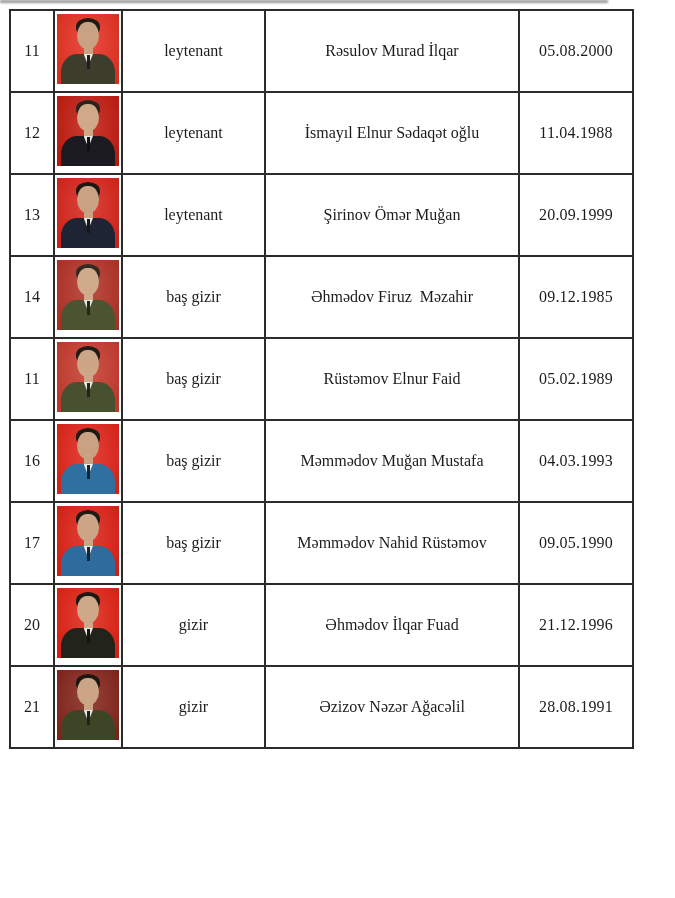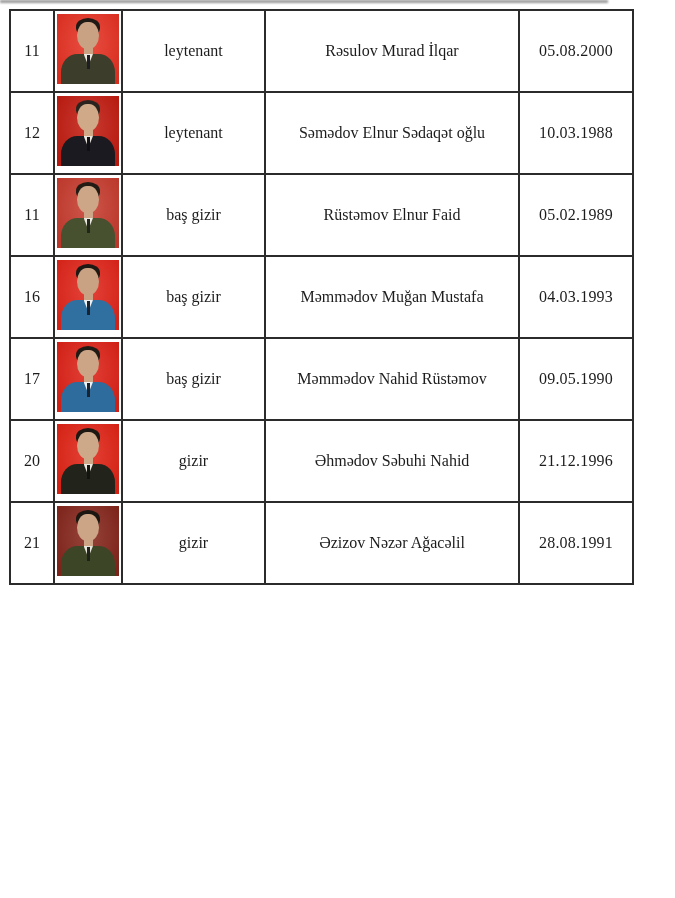--- a/index.html
+++ b/index.html
@@ -117,25 +117,61 @@
           <div class="p-hair" style="background-color: rgb(43, 36, 30);"></div>
           <div class="p-head" style="background-color: rgb(207, 169, 136);"></div>
           <div class="p-neck" style="background-color: rgb(207, 169, 136);"></div>
           <div class="p-body" style="background-color: rgb(26, 26, 32);"></div>
           <div class="p-shirt" style="background-color: rgb(232, 228, 222);"></div>
           <div class="p-tie" style="background-color: rgb(16, 16, 20);"></div>
         </div>
       </div>
     </td>
     <td class="rank">leytenant</td>
-    <td class="name">Səmədov Elnur Sədaqət oğlu</td>
-    <td class="dob">10.03.1988</td>
-  </tr>
-
-
+    <td class="name">İsmayıl Elnur Sədaqət oğlu</td>
+    <td class="dob">11.04.1988</td>
+  </tr>
+
+  <tr class="person-row">
+    <td class="num">13</td>
+    <td class="photo-cell">
+      <div class="photo-frame">
+        <div class="photo" style="background-color: rgb(214, 37, 27);">
+          <div class="p-hair" style="background-color: rgb(29, 24, 18);"></div>
+          <div class="p-head" style="background-color: rgb(201, 161, 131);"></div>
+          <div class="p-neck" style="background-color: rgb(201, 161, 131);"></div>
+          <div class="p-body" style="background-color: rgb(30, 36, 51);"></div>
+          <div class="p-shirt" style="background-color: rgb(233, 229, 223);"></div>
+          <div class="p-tie" style="background-color: rgb(20, 22, 31);"></div>
+        </div>
+      </div>
+    </td>
+    <td class="rank">leytenant</td>
+    <td class="name">Şirinov Ömər Muğan</td>
+    <td class="dob">20.09.1999</td>
+  </tr>
+
+  <tr class="person-row">
+    <td class="num">14</td>
+    <td class="photo-cell">
+      <div class="photo-frame">
+        <div class="photo" style="background-color: rgb(179, 49, 38);">
+          <div class="p-hair" style="background-color: rgb(51, 42, 34);"></div>
+          <div class="p-head" style="background-color: rgb(207, 171, 140);"></div>
+          <div class="p-neck" style="background-color: rgb(207, 171, 140);"></div>
+          <div class="p-body" style="background-color: rgb(74, 84, 49);"></div>
+          <div class="p-shirt" style="background-color: rgb(233, 229, 223);"></div>
+          <div class="p-tie" style="background-color: rgb(35, 38, 26);"></div>
+        </div>
+      </div>
+    </td>
+    <td class="rank">baş gizir</td>
+    <td class="name">Əhmədov Firuz  Məzahir</td>
+    <td class="dob">09.12.1985</td>
+  </tr>
 
   <tr class="person-row">
     <td class="num">11</td>
     <td class="photo-cell">
       <div class="photo-frame">
         <div class="photo" style="background-color: rgb(198, 58, 45);">
           <div class="p-hair" style="background-color: rgb(34, 28, 21);"></div>
           <div class="p-head" style="background-color: rgb(205, 166, 135);"></div>
           <div class="p-neck" style="background-color: rgb(205, 166, 135);"></div>
           <div class="p-body" style="background-color: rgb(71, 81, 48);"></div>
@@ -197,21 +233,21 @@
           <div class="p-hair" style="background-color: rgb(30, 24, 18);"></div>
           <div class="p-head" style="background-color: rgb(205, 168, 137);"></div>
           <div class="p-neck" style="background-color: rgb(205, 168, 137);"></div>
           <div class="p-body" style="background-color: rgb(34, 36, 27);"></div>
           <div class="p-shirt" style="background-color: rgb(234, 230, 224);"></div>
           <div class="p-tie" style="background-color: rgb(18, 20, 16);"></div>
         </div>
       </div>
     </td>
     <td class="rank">gizir</td>
-    <td class="name">Əhmədov Səbuhi Nahid</td>
+    <td class="name">Əhmədov İlqar Fuad</td>
     <td class="dob">21.12.1996</td>
   </tr>
 
   <tr class="person-row">
     <td class="num">21</td>
     <td class="photo-cell">
       <div class="photo-frame">
         <div class="photo" style="background-color: rgb(132, 37, 27);">
           <div class="p-hair" style="background-color: rgb(29, 23, 17);"></div>
           <div class="p-head" style="background-color: rgb(203, 165, 134);"></div>

